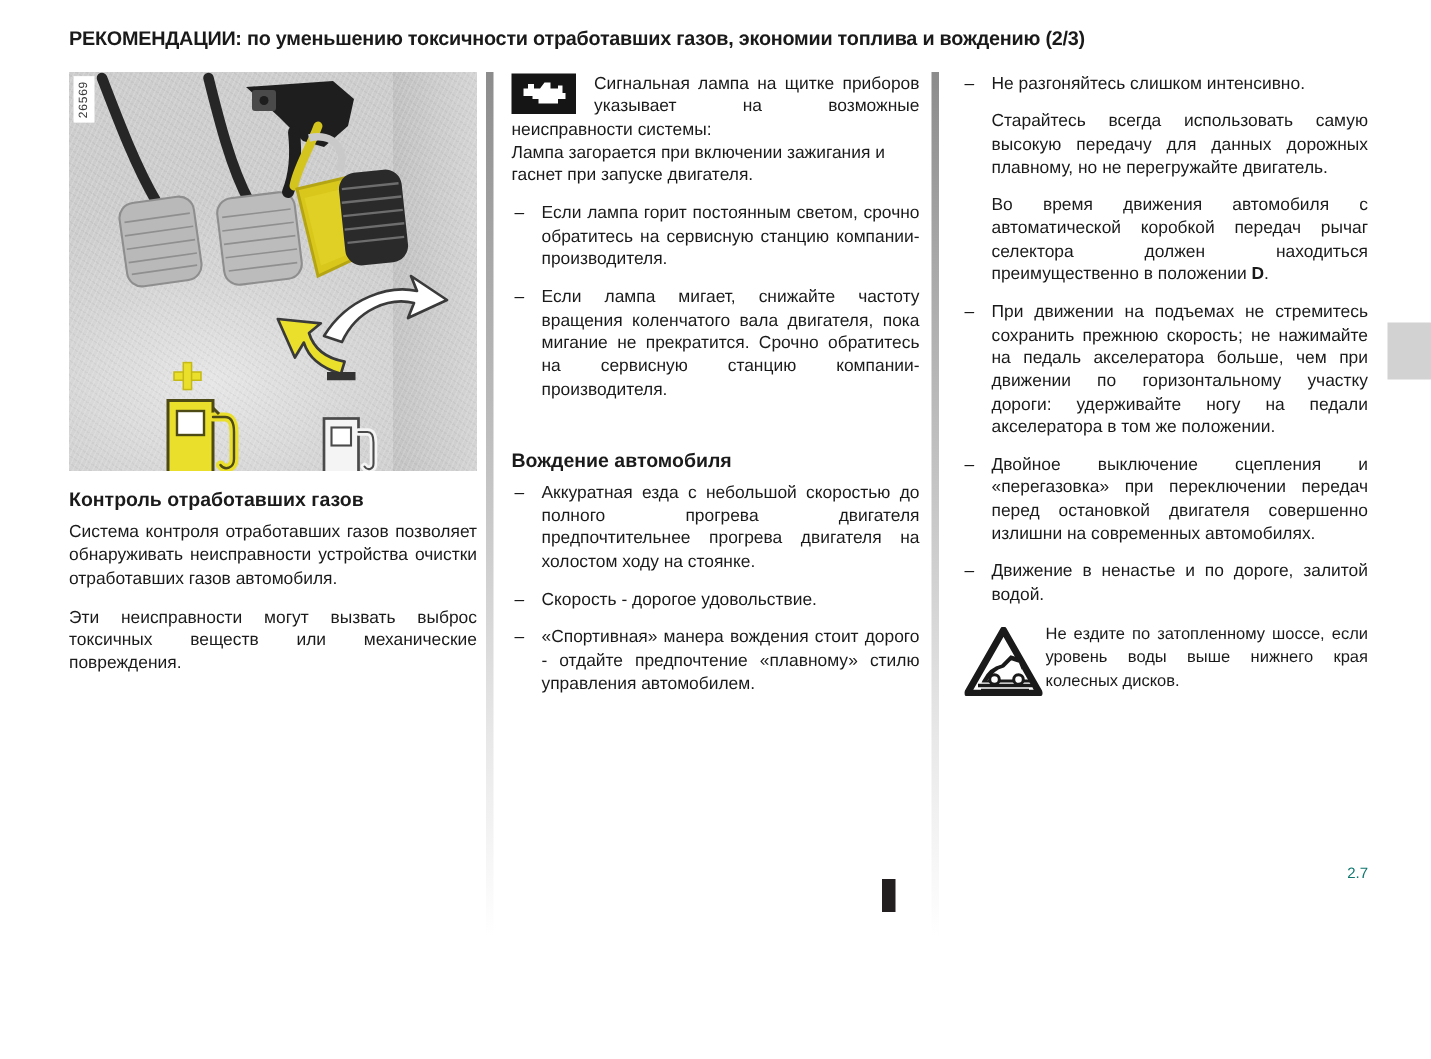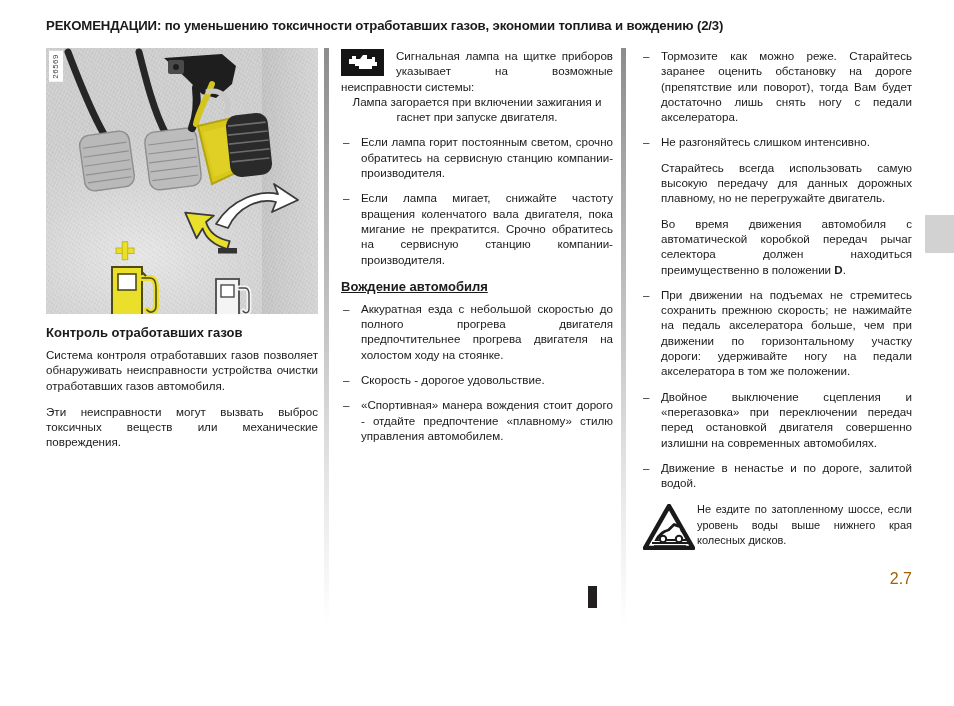--- a/index.html
+++ b/index.html
@@ -142,21 +142,21 @@
     margin-bottom: 10px;
   }
   .engine-icon {
     float: left;
     width: 43px; height: 27px;
     background: #151515;
     margin: 1px 12px 1px 0;
     position: relative;
   }
   .engine-icon svg { position: absolute; left: 7px; top: 4px; }
-  .lamp-tail { clear: both; text-align: center; }
+  .lamp-tail { clear: both; text-align: left; }
 
   
   .warn-block {
     position: relative;
     padding-left: 56px;
     min-height: 50px;
     margin-top: 12px;
     text-align: justify;
     font-size: 11px;
     line-height: 15.3px;
@@ -164,22 +164,22 @@
   .warn-tri {
     position: absolute;
     left: 2px; top: 2px;
     width: 52px; height: 46px;
   }
 
   
   .page-num {
     position: absolute;
     right: 42px; bottom: 28px;
-    font-size: 16px;
-    color: #a16207;
+    font-size: 10px;
+    color: #0f766e;
   }
   .bottom-mark {
     position: absolute;
     left: 588px; bottom: 8px;
     width: 9px; height: 22px;
     background: #231f20;
   }
   b.inline { font-weight: bold; }
 </style>
 </head>
@@ -303,32 +303,31 @@
       </span>
       <span>Сигнальная лампа на щитке приборов указывает на возможные неисправности системы:</span>
       <div class="lamp-tail">Лампа загорается при включении зажигания и гаснет при запуске двигателя.</div>
     </div>
 
     <ul class="dashlist">
       <li>Если лампа горит постоянным светом, срочно обратитесь на сервисную станцию компании-производителя.</li>
       <li>Если лампа мигает, снижайте частоту вращения коленчатого вала двигателя, пока мигание не прекратится. Срочно обратитесь на сервисную станцию компании-производителя.</li>
     </ul>
 
-    <div class="sec-title" style="margin-top:12px;text-decoration:underline;">Вождение автомобиля</div>
+    <div class="sec-title" style="margin-top:32px;">Вождение автомобиля</div>
 
     <ul class="dashlist">
       <li>Аккуратная езда с небольшой скоростью до полного прогрева двигателя предпочтительнее прогрева двигателя на холостом ходу на стоянке.</li>
       <li>Скорость - дорогое удовольствие.</li>
       <li>«Спортивная» манера вождения стоит дорого - отдайте предпочтение «плавному» стилю управления автомобилем.</li>
     </ul>
   </div>
 
   <div class="col col-right">
     <ul class="dashlist">
-      <li>Тормозите как можно реже. Старайтесь заранее оценить обстановку на дороге (препятствие или поворот), тогда Вам будет достаточно лишь снять ногу с педали акселератора.</li>
       <li>Не разгоняйтесь слишком интенсивно.</li>
       <li class="nodash">Старайтесь всегда использовать самую высокую передачу для данных дорожных плавному, но не перегружайте двигатель.</li>
       <li class="nodash">
         <span>Во время движения автомобиля с автоматической коробкой передач рычаг селектора должен находиться преимущественно в положении <b class="inline">D</b>.</span>
       </li>
       <li>При движении на подъемах не стремитесь сохранить прежнюю скорость; не нажимайте на педаль акселератора больше, чем при движении по горизонтальному участку дороги: удерживайте ногу на педали акселератора в том же положении.</li>
       <li>Двойное выключение сцепления и «перегазовка» при переключении передач перед остановкой двигателя совершенно излишни на современных автомобилях.</li>
       <li style="margin-bottom:2px;">Движение в ненастье и по дороге, залитой водой.</li>
     </ul>
 

